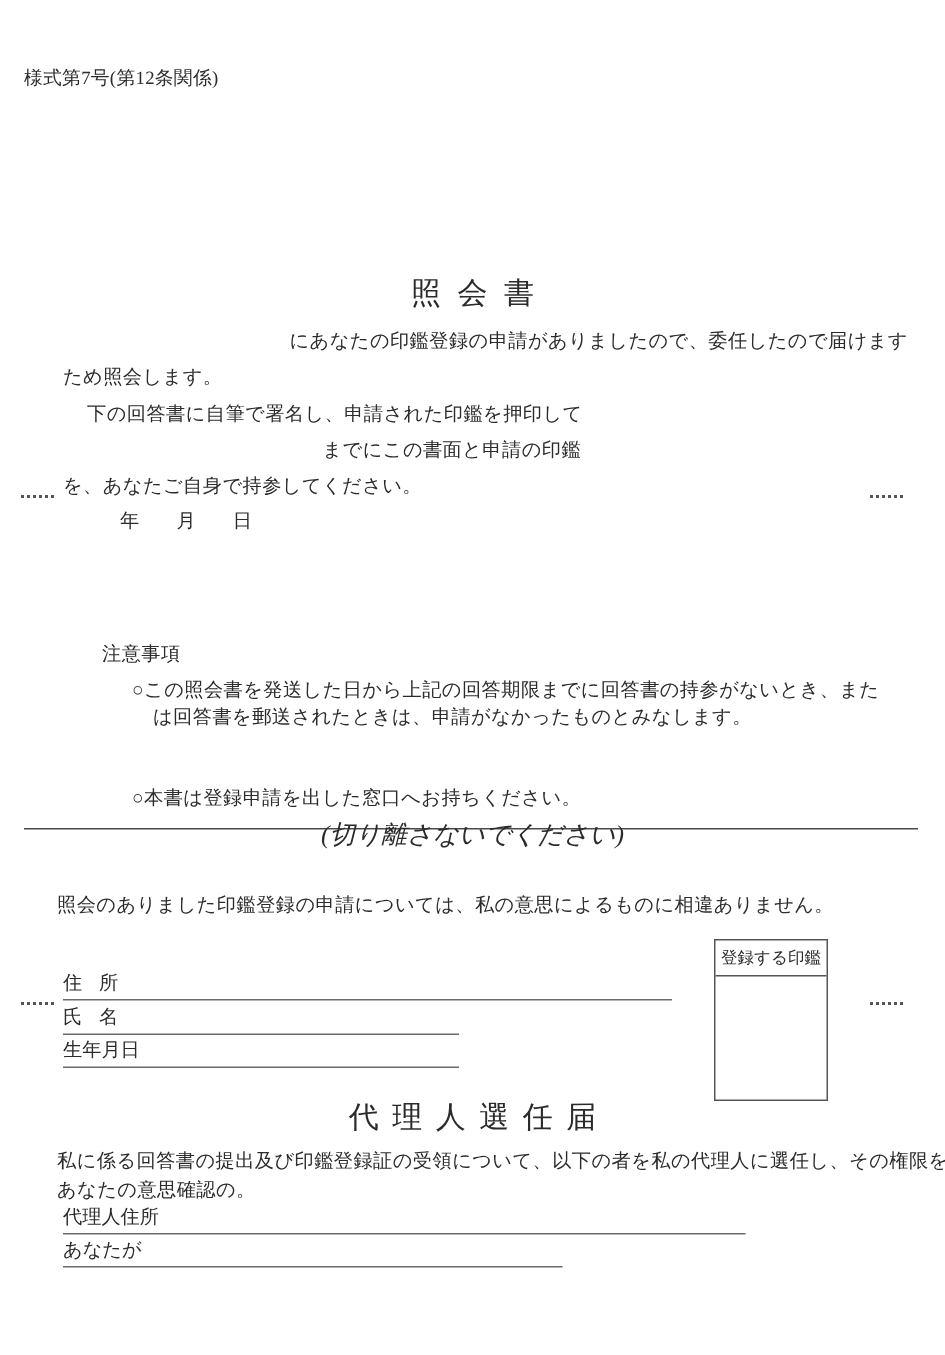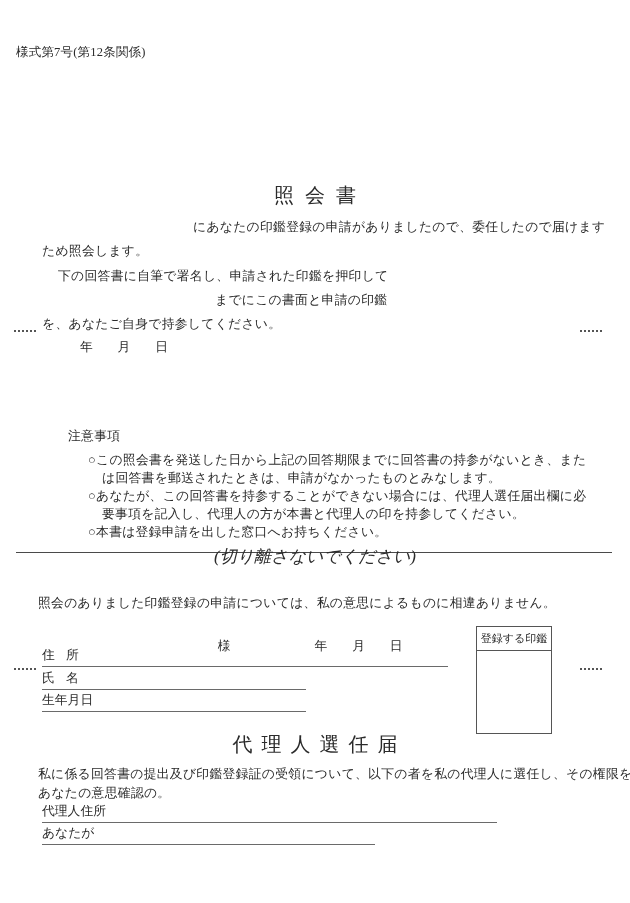--- a/index.html
+++ b/index.html
@@ -166,37 +166,30 @@
 
   <div class="tick" id="tick-l1"></div>
   <div class="tick" id="tick-r1"></div>
 
   <div class="abs body-line" id="notes-heading">注意事項</div>
 
   <div class="note-item" id="note-1">
     <span>○この照会書を発送した日から上記の回答期限までに回答書の持参がないとき、また</span>
     <span class="note-cont">は回答書を郵送されたときは、申請がなかったものとみなします。</span>
   </div>
-  <div class="note-item" id="note-2">
-    <span>○あなたが、この回答書を持参することができない場合には、代理人選任届出欄に必</span>
-    <span class="note-cont">要事項を記入し、代理人の方が本書と代理人の印を持参してください。</span>
-  </div>
   <div class="note-item" id="note-3">
     <span>○本書は登録申請を出した窓口へお持ちください。</span>
   </div>
 
   <div id="cut-rule"></div>
   <div class="abs" id="cut-caption">(切り離さないでください)</div>
 
 
   <div class="abs body-line" id="ans-l1">照会のありました印鑑登録の申請については、私の意思によるものに相違ありません。</div>
 
-  <div class="abs" id="ans-row">
-    <span class="sama">様</span><span class="ymd">年　月　日</span>
-  </div>
 
   <div class="field" id="f-addr">住 所</div>
   <div class="field" id="f-name">氏 名</div>
   <div class="field" id="f-birth">生年月日</div>
 
   <div id="seal-box">
     <div id="seal-head">登録する印鑑</div>
     <div id="seal-area"></div>
   </div>
 

